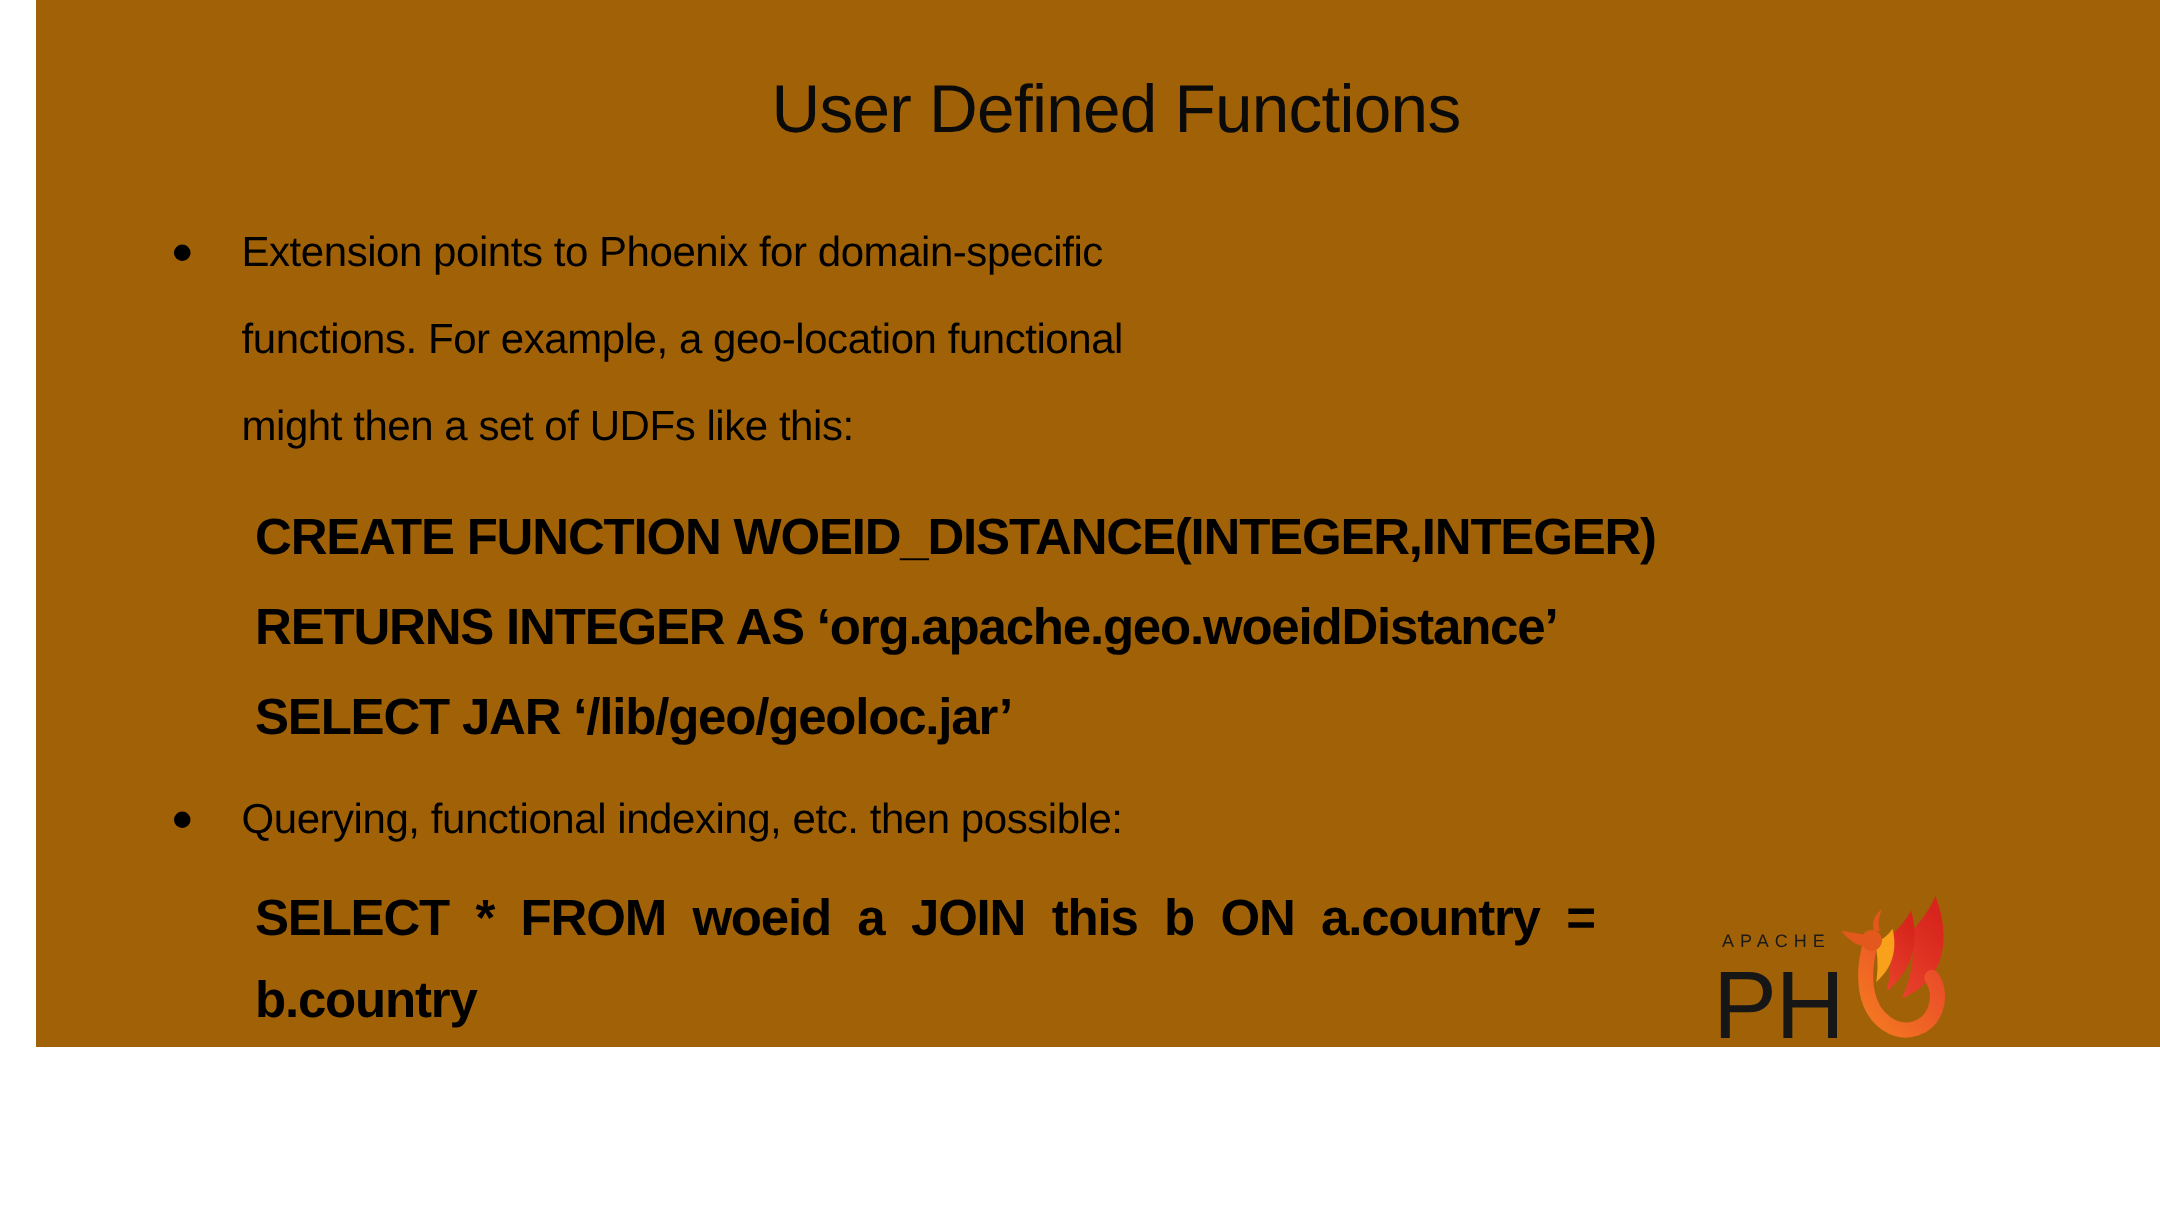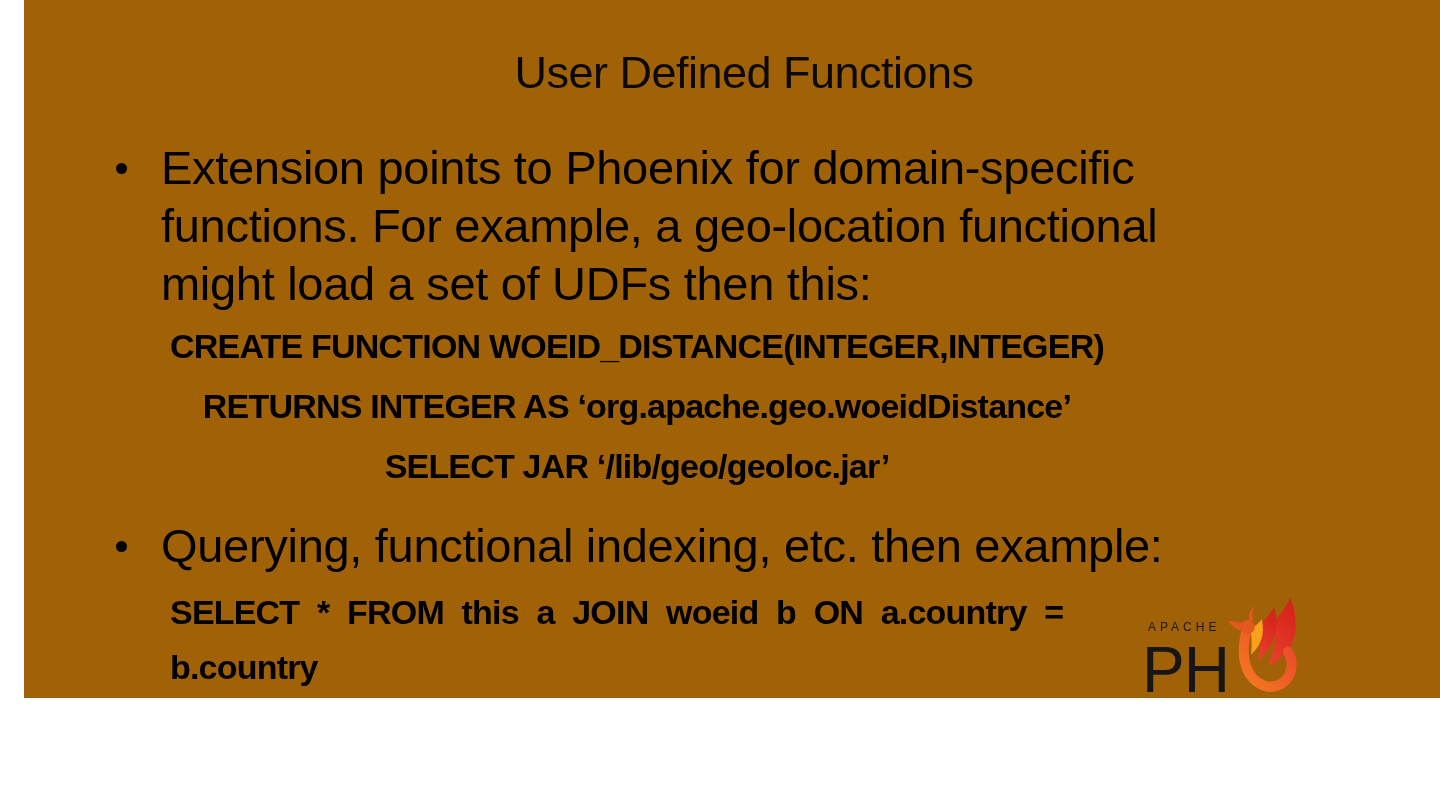--- a/index.html
+++ b/index.html
@@ -14,21 +14,21 @@
 
   .title {
     position: absolute; top: 47px; left: 0; width: 100%;
     text-align: center;
     font-size: 45px; letter-spacing: -0.5px;
     color: #0a0a0a;
   }
 
   .bullet-text {
     position: absolute; left: 137px;
-    font-size: 47px; line-height: 58px; letter-spacing: -0.3px;
+    font-size: 28px; line-height: 58px; letter-spacing: -0.3px;
     color: #000;
     white-space: nowrap;
   }
   .bullet1 { top: 139px; }
   .bullet2 { top: 517px; }
 
   .bullet-dot {
     position: absolute; left: 92px;
     width: 11px; height: 11px; border-radius: 50%;
     background: #000;
@@ -36,21 +36,21 @@
   .dot1 { top: 163px; }
   .dot2 { top: 541px; }
 
   .code {
     position: absolute; left: 146px;
     font-weight: bold;
     font-size: 34px; letter-spacing: -0.8px;
     color: #000;
     white-space: nowrap;
   }
-  .code1 { top: 316px; line-height: 60px; text-align: center; }
+  .code1 { top: 328px; line-height: 60px; }
   .code2 { top: 585px; line-height: 55px; }
   .code3 { top: 698px; line-height: 55px; }
   .wide-spaces { word-spacing: 9px; }
   .mild-spaces { word-spacing: 7px; }
 
   
   .logo {
     position: absolute; right: 4px; bottom: 4px;
     width: 318px; height: 104px;
   }
@@ -78,36 +78,36 @@
 <body>
 
 <div class="slide">
 
   <div class="title">User Defined Functions</div>
 
   <div class="bullet-dot dot1"></div>
   <div class="bullet-text bullet1">
     <div>Extension points to Phoenix for domain-specific</div>
     <div>functions. For example, a geo-location functional</div>
-    <div>might load a set of UDFs then this:</div>
+    <div>might then a set of UDFs like this:</div>
   </div>
 
   <div class="code code1">
     <div>CREATE FUNCTION WOEID_DISTANCE(INTEGER,INTEGER)</div>
     <div>RETURNS INTEGER AS ‘org.apache.geo.woeidDistance’</div>
     <div>SELECT JAR ‘/lib/geo/geoloc.jar’</div>
   </div>
 
   <div class="bullet-dot dot2"></div>
   <div class="bullet-text bullet2">
-    <div>Querying, functional indexing, etc. then example:</div>
+    <div>Querying, functional indexing, etc. then possible:</div>
   </div>
 
   <div class="code code2">
-    <div class="wide-spaces">SELECT * FROM this a JOIN woeid b ON a.country =</div>
+    <div class="wide-spaces">SELECT * FROM woeid a JOIN this b ON a.country =</div>
     <div>b.country</div>
   </div>
 
 
   <div class="logo">
     <div class="apache-label">APACHE</div>
     <div class="wordmark">
       <span class="wm-text">PH</span>
       <svg class="bird" viewBox="0 0 100 132" aria-hidden="true">
         <defs>

